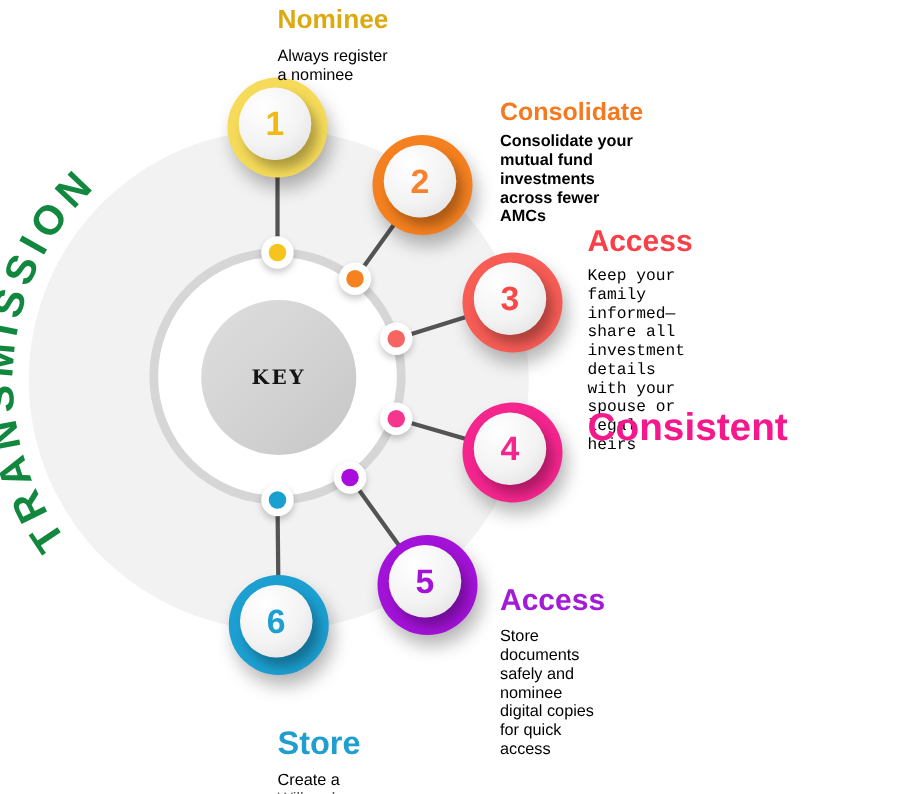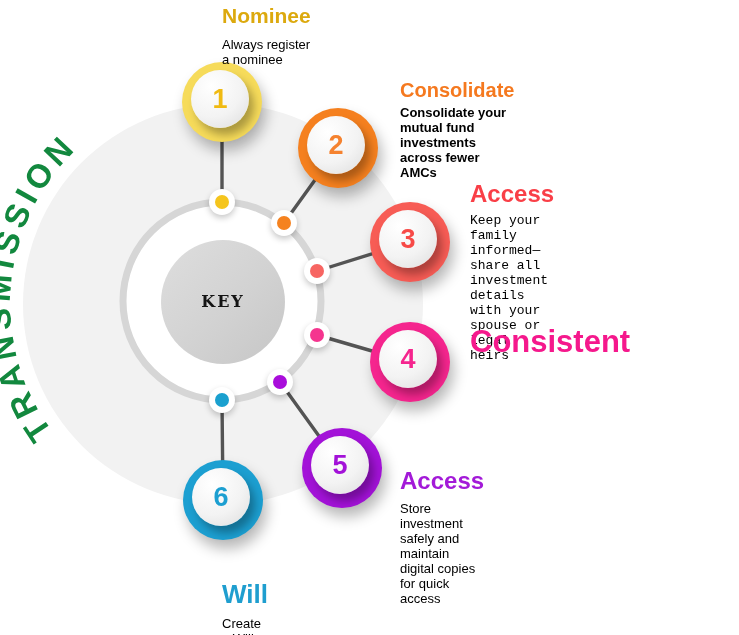--- a/index.html
+++ b/index.html
@@ -125,34 +125,34 @@
 
   <div class="item-group" style="--label: #A31AD8; --circle: #A312D8; --number: #A312D8; --dot: #A90DDB;">
     <div class="dot" style="left:267px;top:369px;">
         <span class="dot-core"></span>
       </div>
     <div class="badge" style="left:302px;top:428px;">
       <div class="badge-inner">5</div>
     </div>
     <div class="label-block" style="left:400px;top:468px;">
       <h3 style="font-size:24px;">Access</h3>
-      <p style="margin-top:6px;">Store investment safely and maintain
+      <p style="margin-top:6px;">Store documents safely and nominee
 digital copies for quick access</p>
     </div>
   </div>
 
   <div class="item-group" style="--label: #1F9ECF; --circle: #1C9FD1; --number: #1C9FD1; --dot: #1AA0CF;">
     <div class="dot" style="left:209px;top:387px;">
         <span class="dot-core"></span>
       </div>
     <div class="badge" style="left:183px;top:460px;">
       <div class="badge-inner">6</div>
     </div>
     <div class="label-block" style="left:222px;top:580px;">
-      <h3 style="font-size:26px;">Will</h3>
+      <h3 style="font-size:26px;">Store</h3>
       <p style="margin-top:7px;">Create a Will and register it</p>
     </div>
   </div>
 
   <div class="center-circle">
     <span>KEY</span>
   </div>
 
 </div>
 

